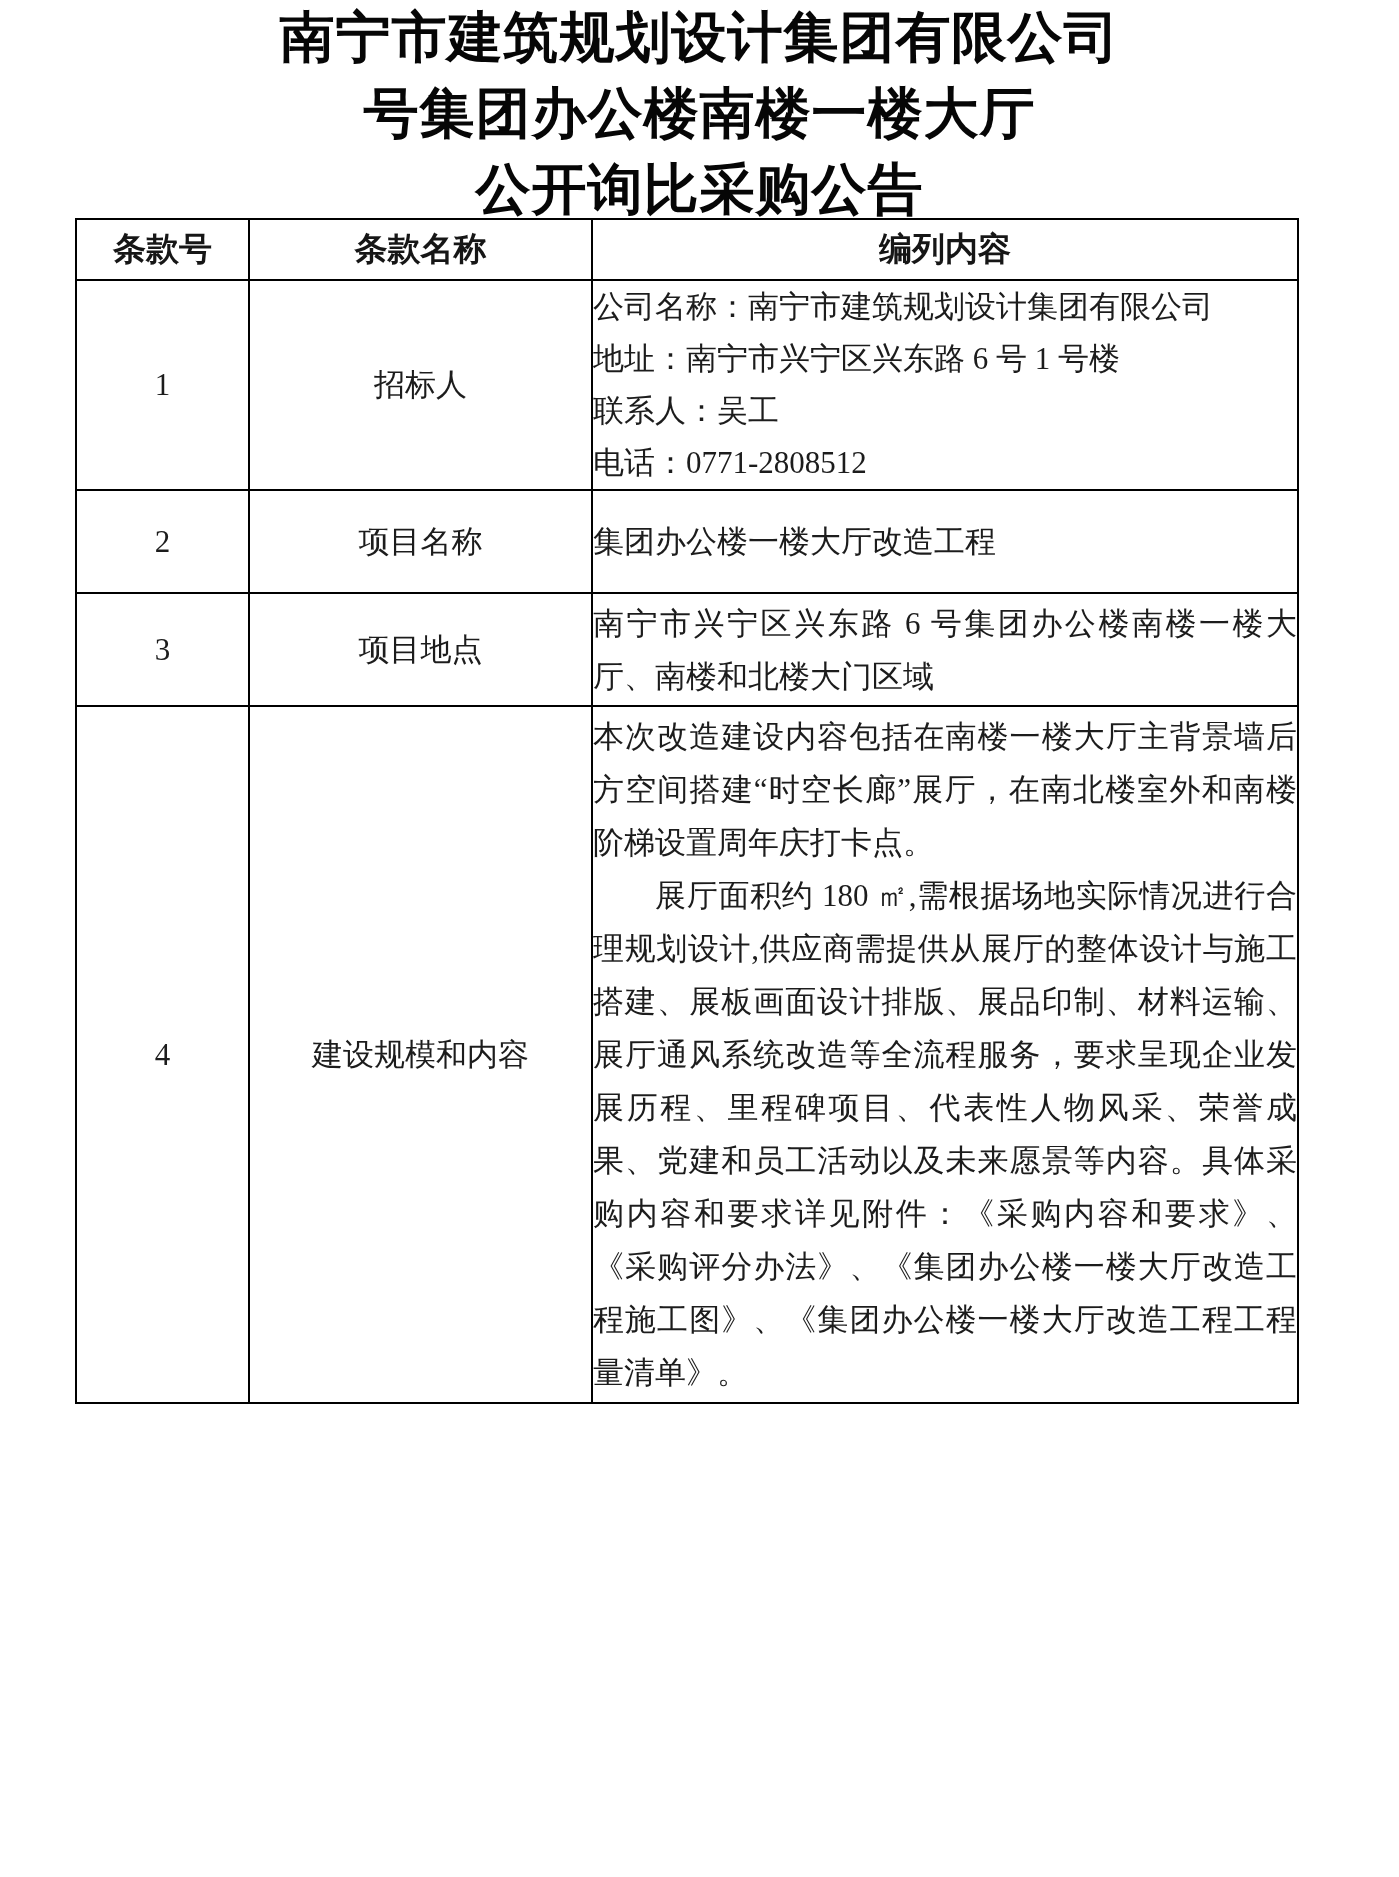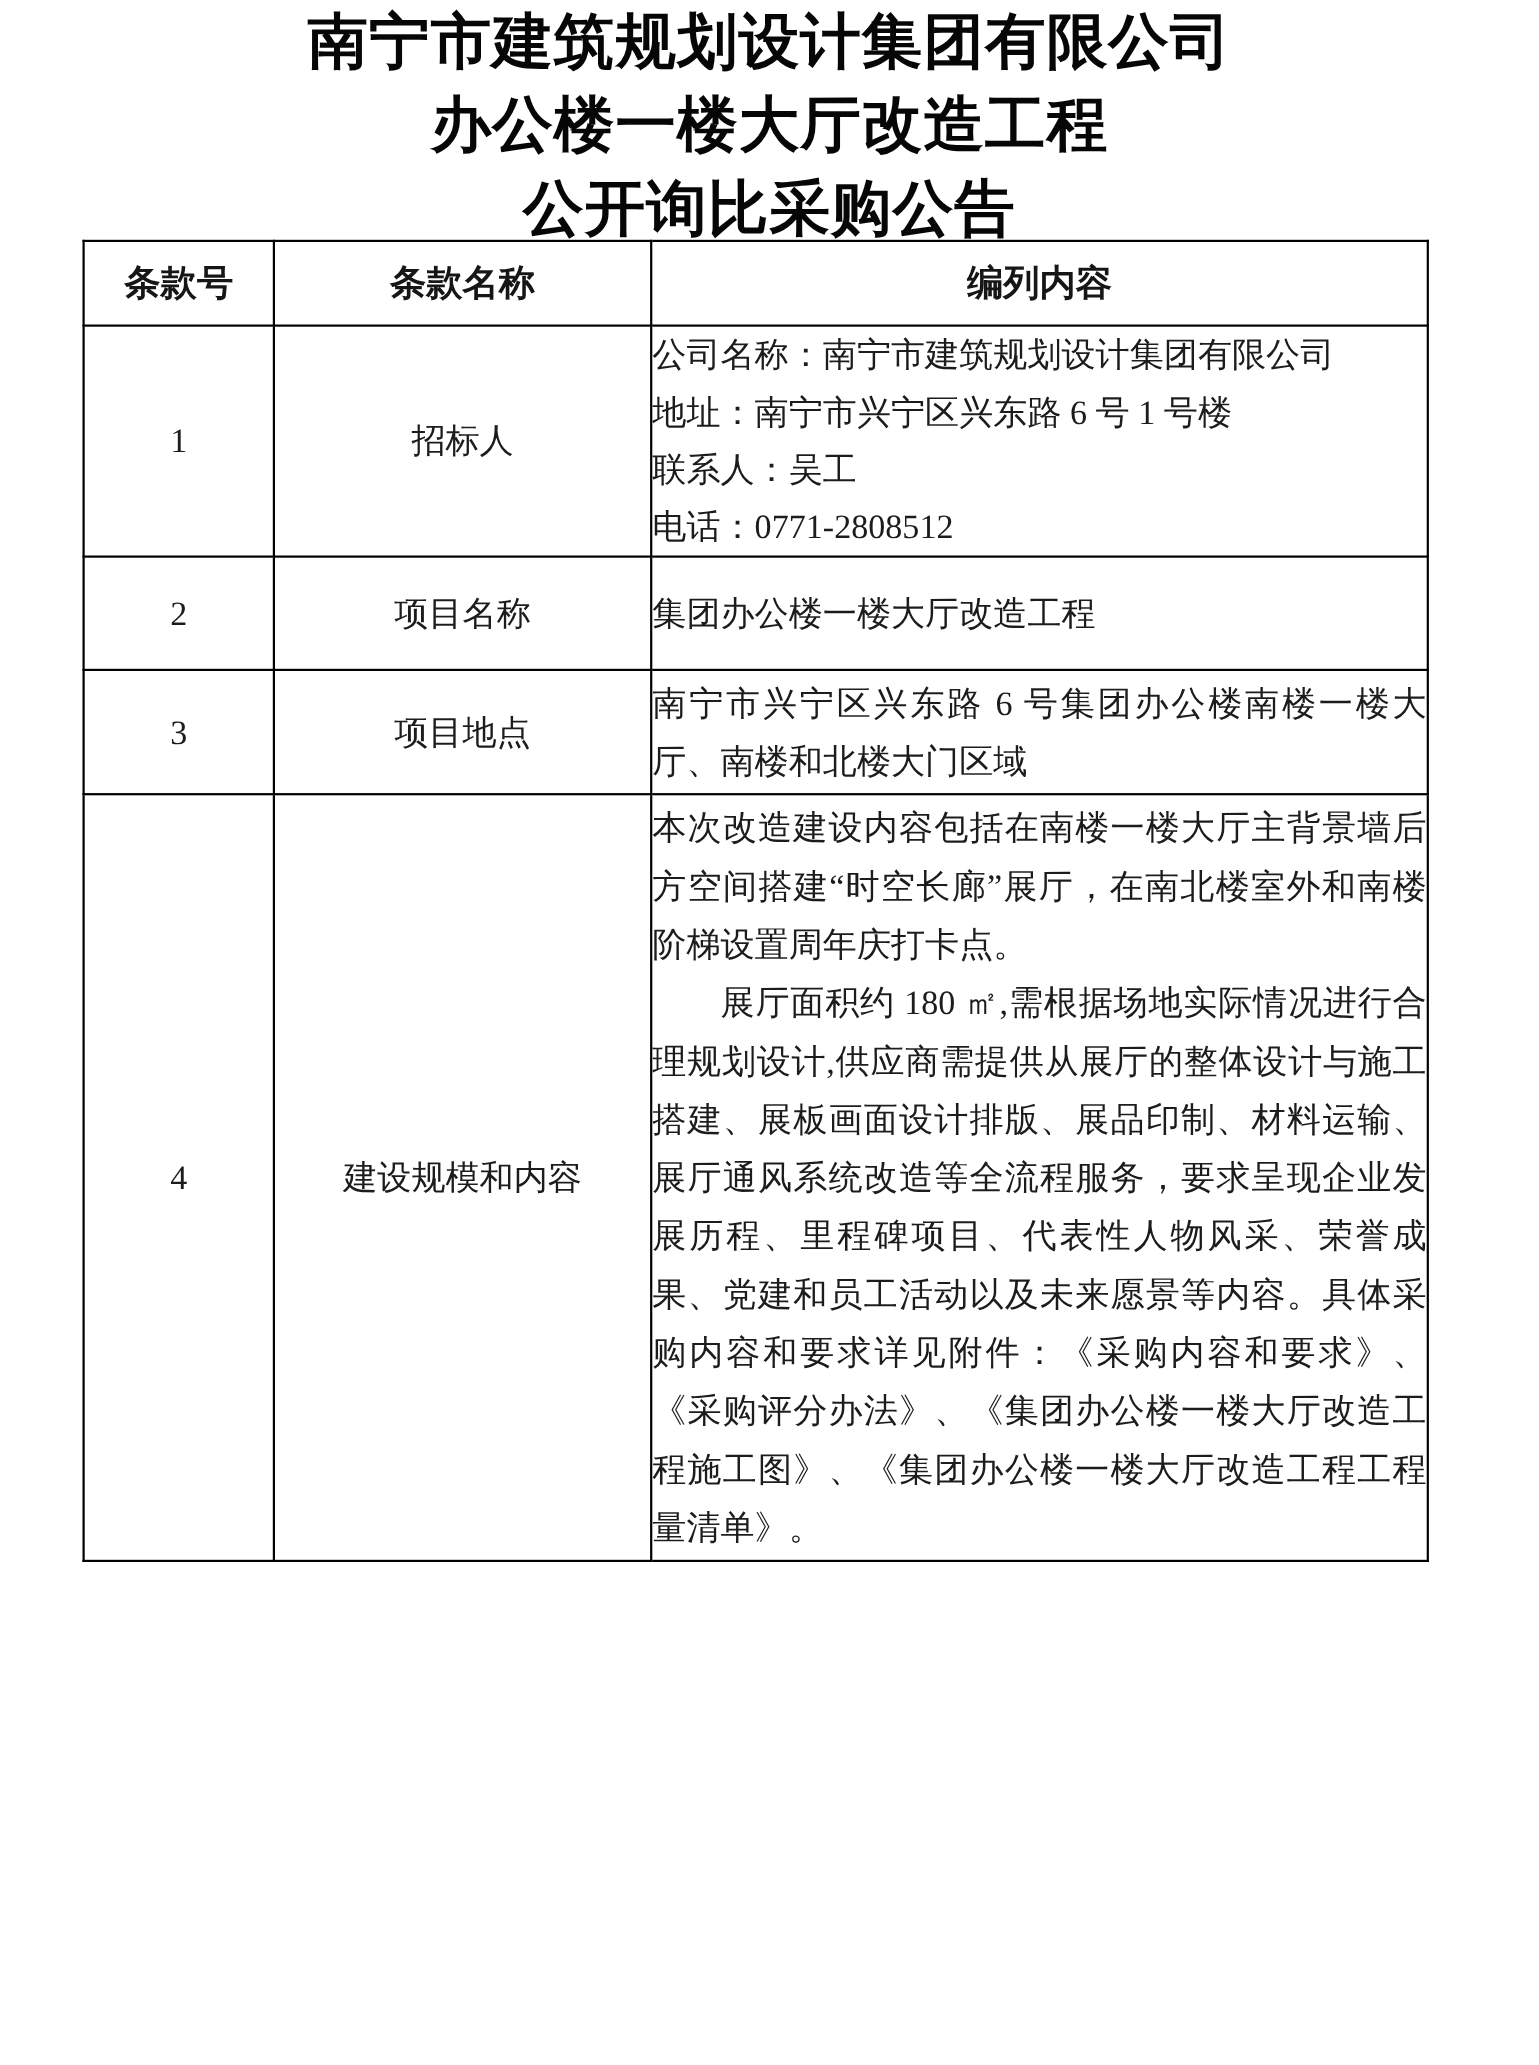--- a/index.html
+++ b/index.html
@@ -44,21 +44,21 @@
     font-size: 31px;
     color: #1c1c1c;
   }
   table.clauses th,
   table.clauses td {
     border: 2px solid #000000;
     padding: 0;
     box-sizing: border-box;
   }
   table.clauses th {
-    height: 77px;
+    height: 61px;
     font-size: 33px;
     font-weight: bold;
     vertical-align: middle;
     color: #161616;
   }
   td.cell-no,
   td.cell-name {
     text-align: center;
     vertical-align: middle;
   }
@@ -80,21 +80,21 @@
   tr.row-4 td { height: 697px; }
   tr.row-1 td.cell-content { line-height: 52px; }
 </style>
 </head>
 <body>
 
 <div class="page">
 
   <div class="doc-title">
     <span class="title-line">南宁市建筑规划设计集团有限公司</span>
-    <span class="title-line">办公楼一楼大厅改造工程</span>
+    <span class="title-line">号集团办公楼南楼一楼大厅</span>
     <span class="title-line">公开询比采购公告</span>
   </div>
 
 
   <table class="clauses">
     <colgroup>
       <col style="width:173px">
       <col style="width:343px">
       <col style="width:706px">
     </colgroup>

